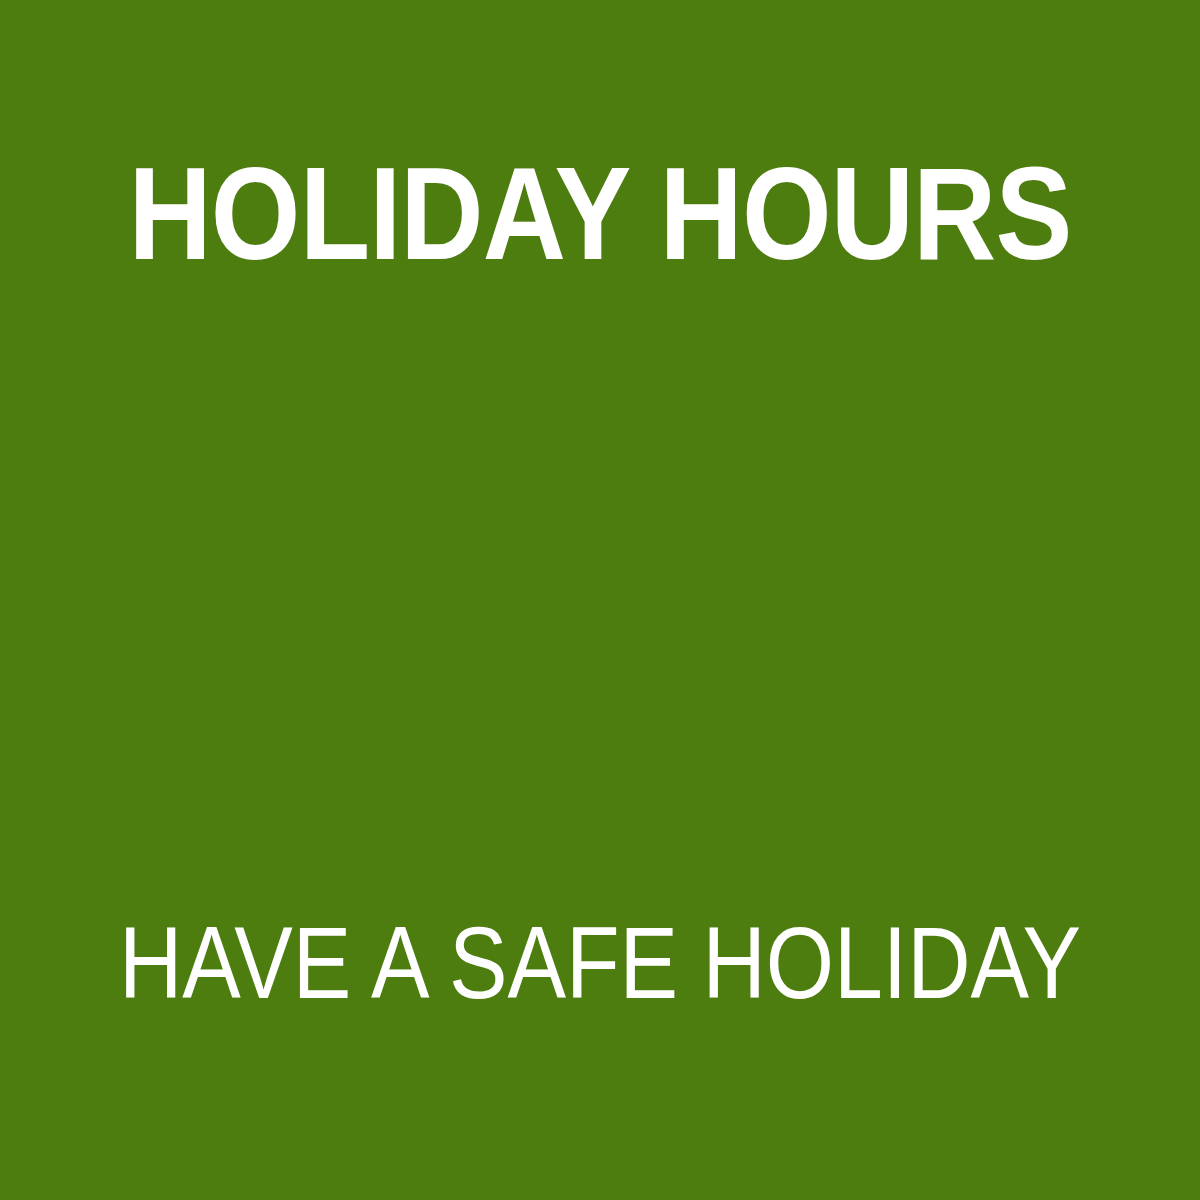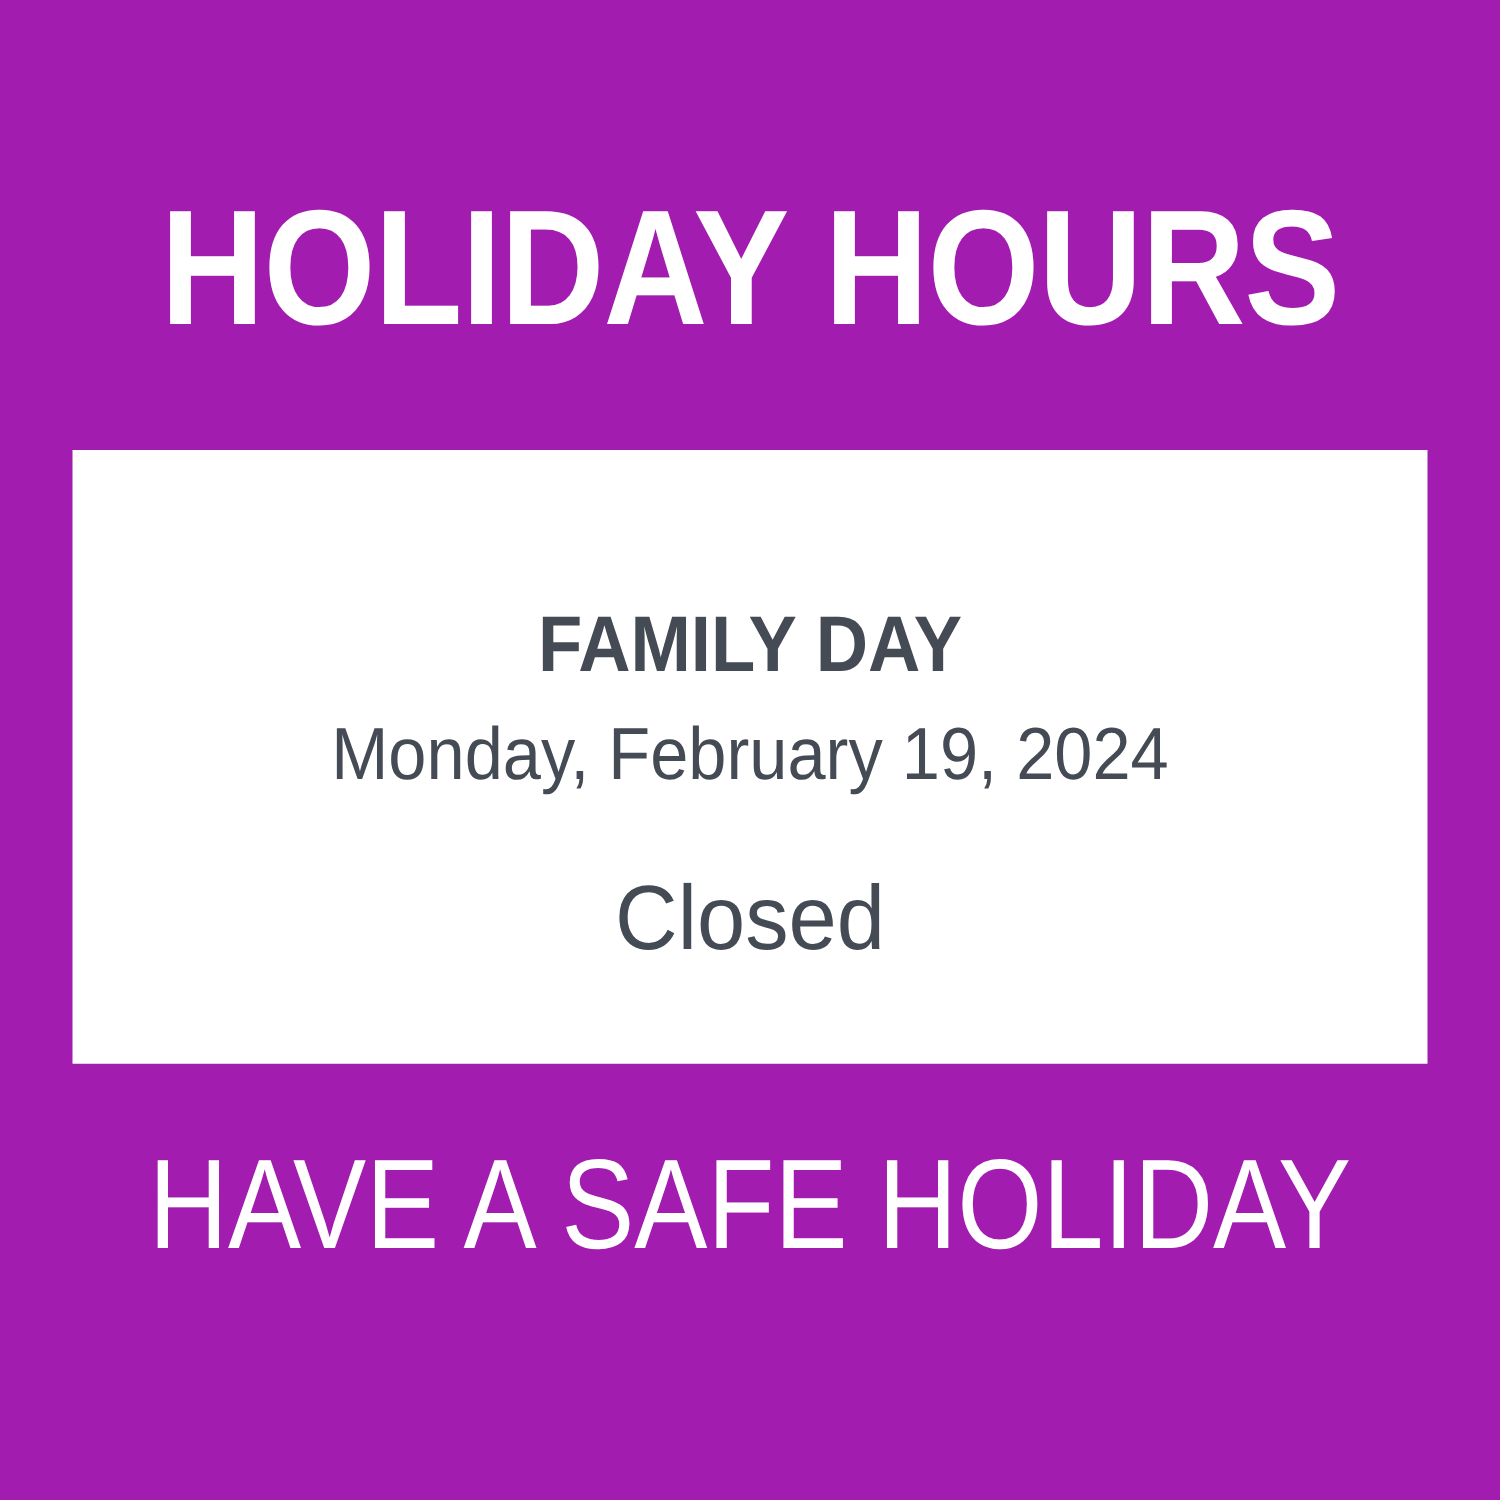--- a/index.html
+++ b/index.html
@@ -10,21 +10,21 @@
     width: 1200px;
     height: 1200px;
     overflow: hidden;
     font-family: "Liberation Sans", "DejaVu Sans", sans-serif;
   }
 
   #sign {
     position: relative;
     width: 1200px;
     height: 1200px;
-    background: #a21caf;
+    background: #4d7c0f;
     box-sizing: border-box;
     overflow: hidden;
   }
 
   
   .headline {
     position: absolute;
     left: 0;
     top: 148px;
     width: 1200px;
@@ -129,27 +129,16 @@
     white-space: nowrap;
   }
 </style>
 </head>
 <body>
 
 <div id="sign">
 
   <div class="headline">HOLIDAY HOURS</div>
 
-  <div class="notice-card">
-    <div class="notice-inner">
-
-      <div class="holiday-name">FAMILY DAY</div>
-
-      <div class="holiday-date">Monday, February 19, 2024</div>
-
-      <div class="holiday-status">Closed</div>
-
-    </div>
-  </div>
 
   <div class="footer-message">HAVE A SAFE HOLIDAY</div>
 
 </div>
 
 </body></html>

